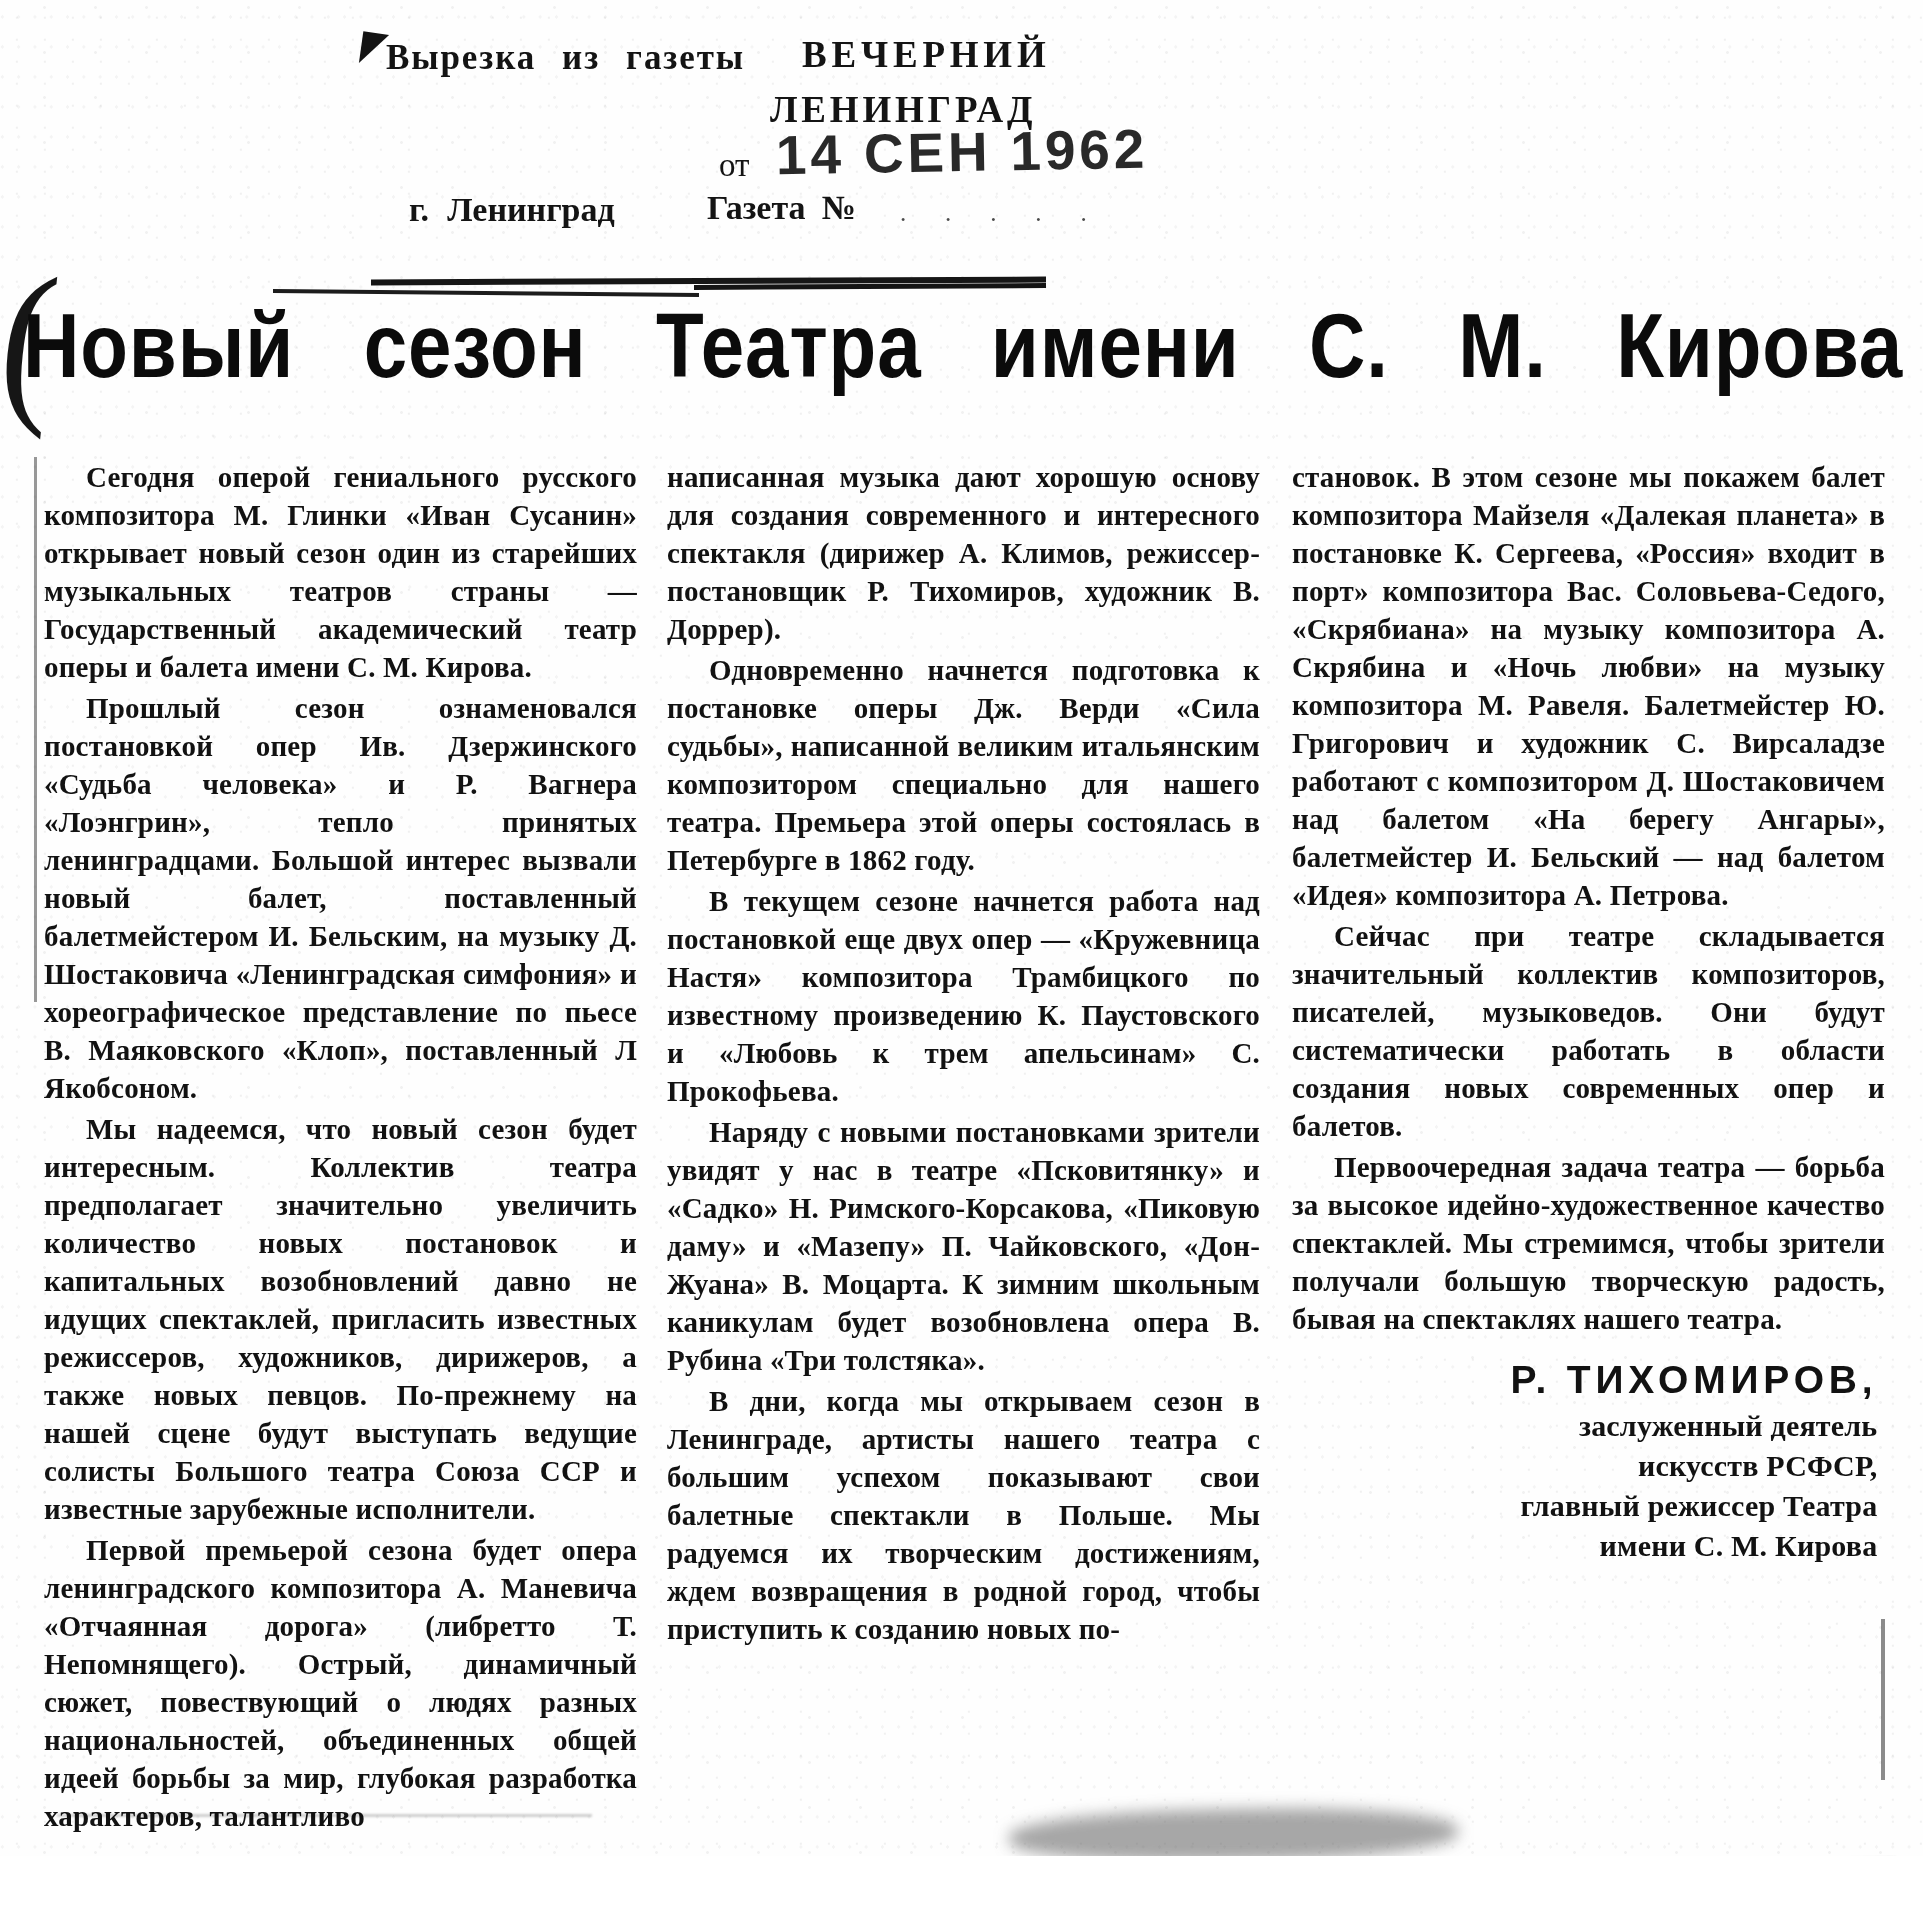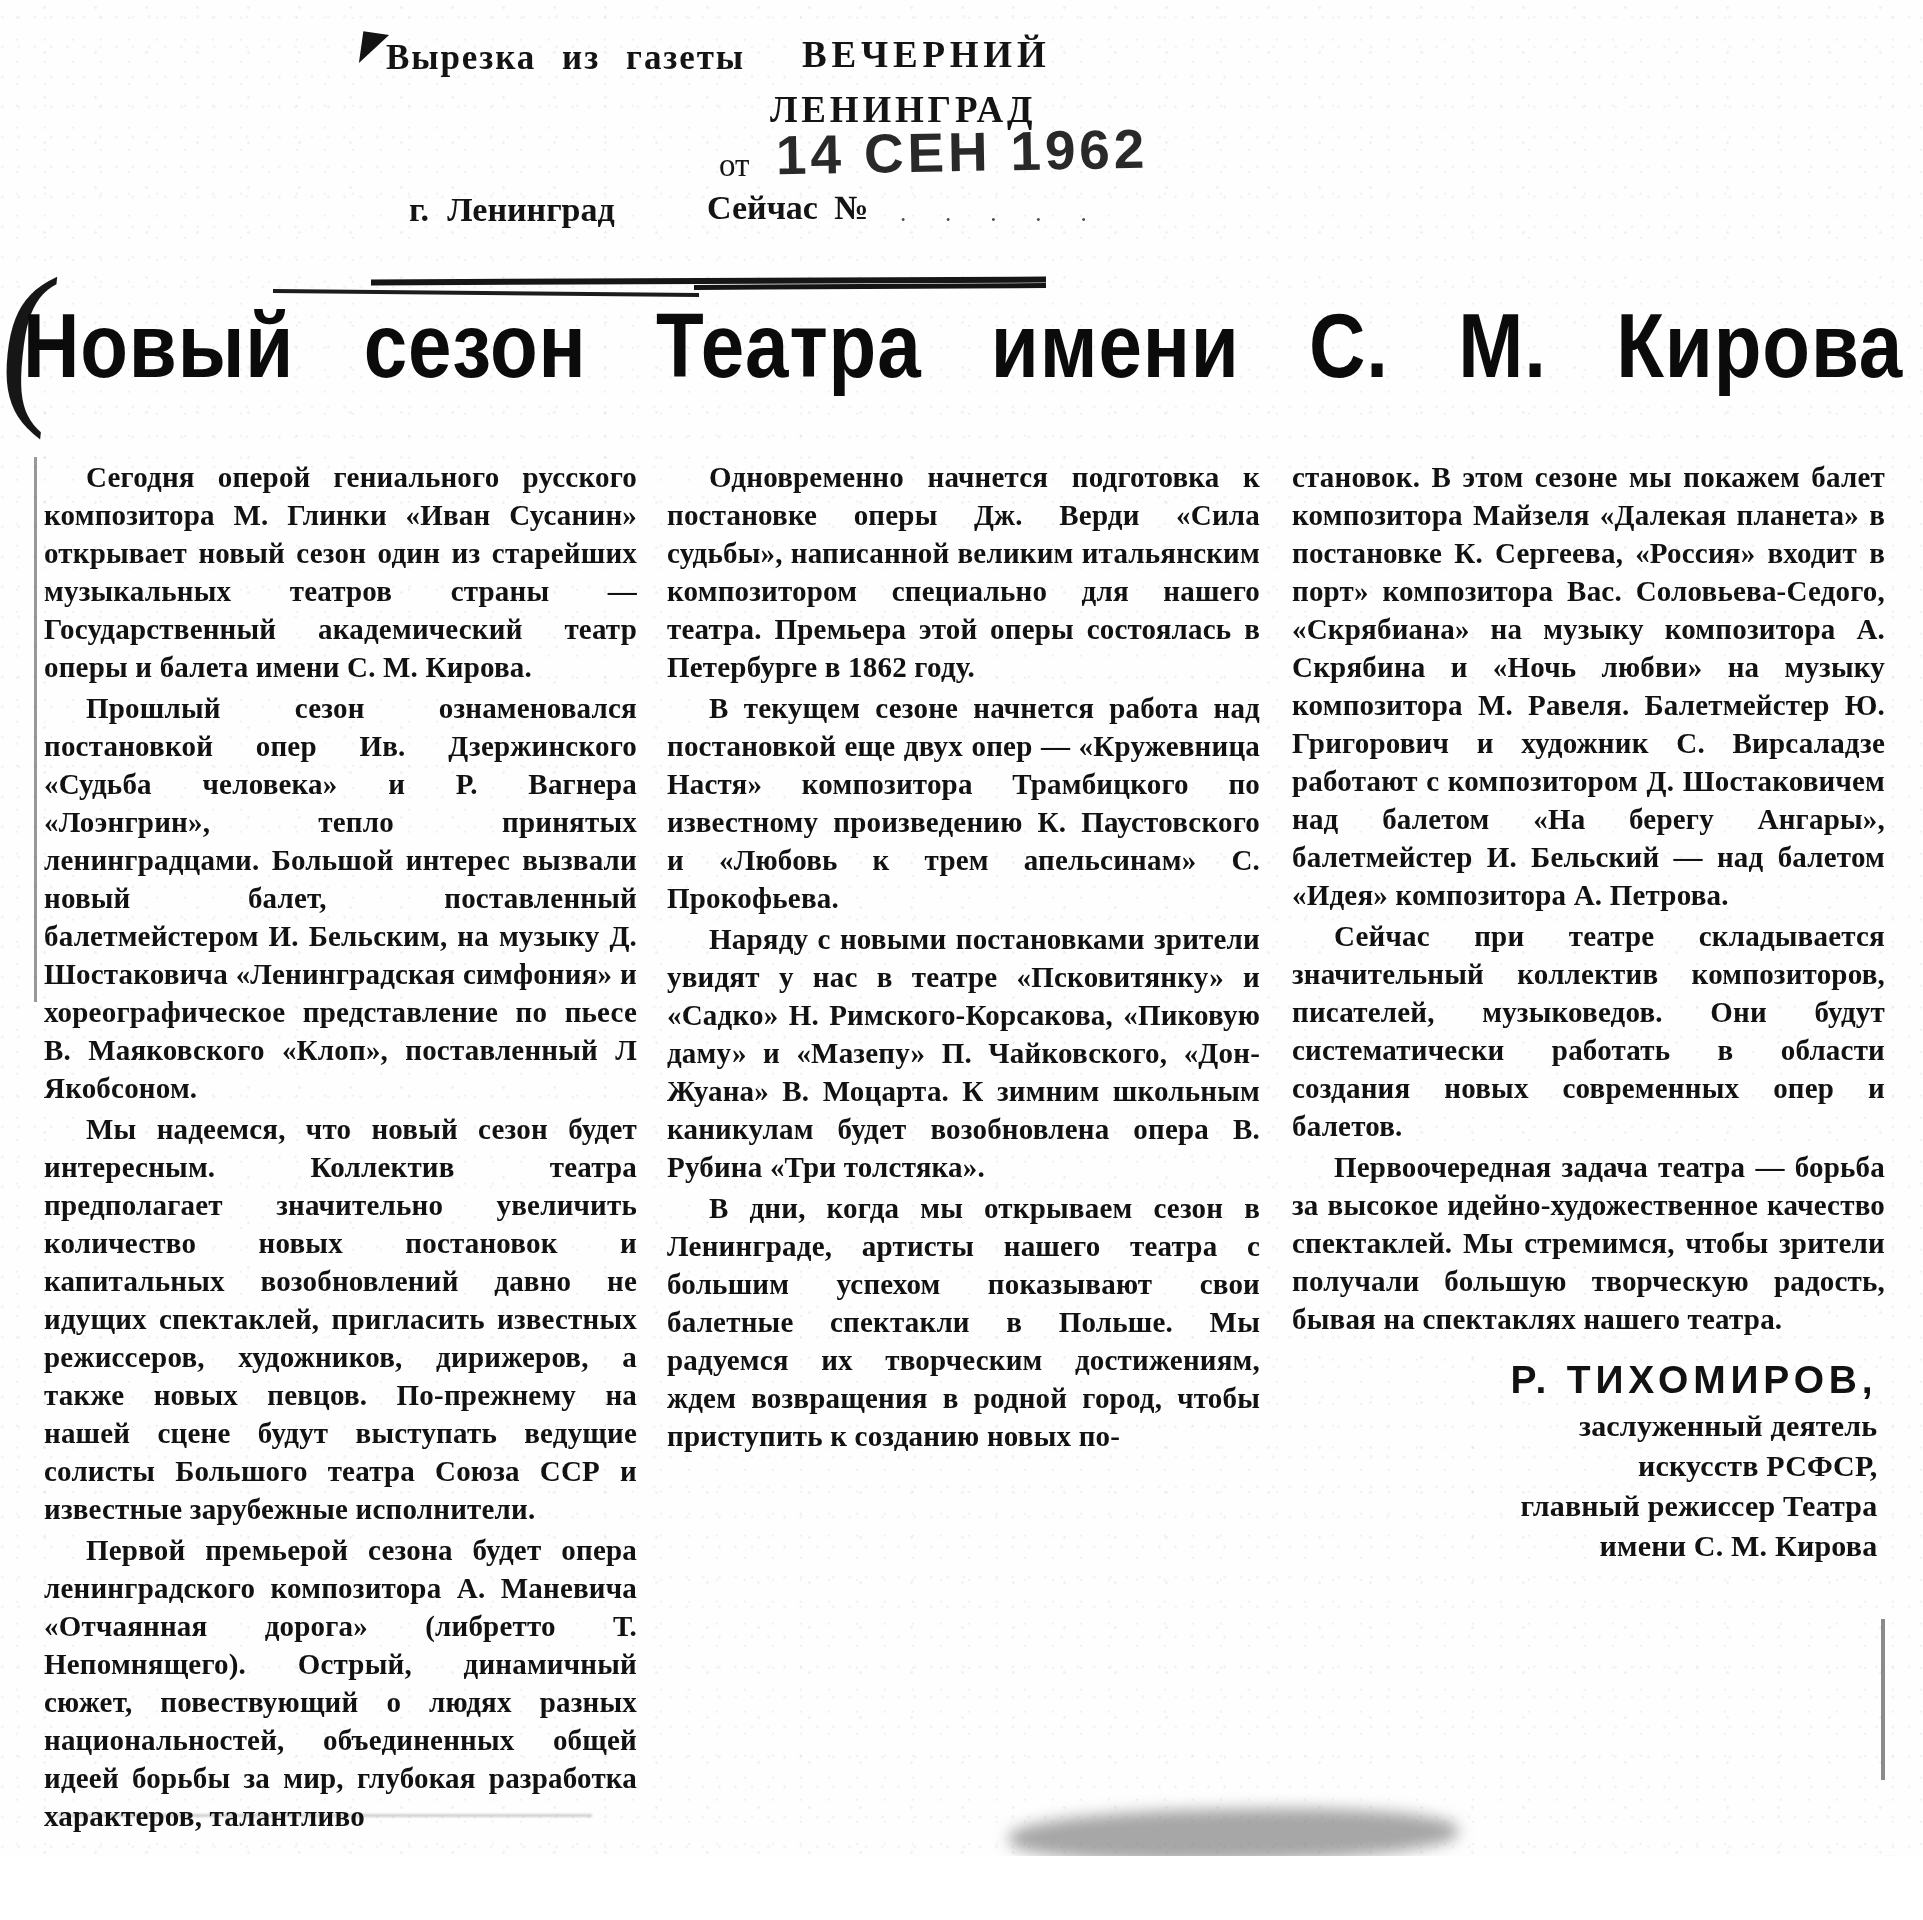--- a/index.html
+++ b/index.html
@@ -94,40 +94,41 @@
 
 <div class="page">
 
   <div class="abs flag"></div>
   <div class="abs clip-label">Вырезка из газеты</div>
   <div class="abs np-line1">ВЕЧЕРНИЙ</div>
   <div class="abs np-line2">ЛЕНИНГРАД</div>
   <div class="abs date-prefix">от</div>
   <div class="abs date-stamp">14 СЕН 1962</div>
   <div class="abs city-label">г. Ленинград</div>
-  <div class="abs issue-label">Сейчас №</div>
+  <div class="abs issue-label">Газета №</div>
   <div class="abs issue-dots">. . . . .</div>
 
   <div class="abs rule1"></div>
   <div class="abs rule2"></div>
   <div class="abs rule3"></div>
 
   <div class="abs lead-mark">(</div>
   <div class="abs headline-wrap">
     <div class="headline">Новый сезон Театра имени С. М. Кирова</div>
   </div>
 
   <div class="abs col col-1">
     <p>Сегодня оперой гениального русского композитора М. Глинки «Иван Сусанин» открывает новый сезон один из старейших музыкальных театров страны — Государственный академический театр оперы и балета имени С. М. Кирова.</p>
     <p>Прошлый сезон ознаменовался постановкой опер Ив. Дзержинского «Судьба человека» и Р. Вагнера «Лоэнгрин», тепло принятых ленинградцами. Большой интерес вызвали новый балет, поставленный балетмейстером И. Бельским, на музыку Д. Шостаковича «Ленинградская симфония» и хореографическое представление по пьесе В. Маяковского «Клоп», поставленный Л Якобсоном.</p>
     <p>Мы надеемся, что новый сезон будет интересным. Коллектив театра предполагает значительно увеличить количество новых постановок и капитальных возобновлений давно не идущих спектаклей, пригласить известных режиссеров, художников, дирижеров, а также новых певцов. По-прежнему на нашей сцене будут выступать ведущие солисты Большого театра Союза ССР и известные зарубежные исполнители.</p>
     <p>Первой премьерой сезона будет опера ленинградского композитора А. Маневича «Отчаянная дорога» (либретто Т. Непомнящего). Острый, динамичный сюжет, повествующий о людях разных национальностей, объединенных общей идеей борьбы за мир, глубокая разработка характеров, талантливо</p>
   </div>
 
   <div class="abs col col-2">
+    <p class="cont">написанная музыка дают хорошую основу для создания современного и интересного спектакля (дирижер А. Климов, режиссер-постановщик Р. Тихомиров, художник В. Доррер).</p>
     <p>Одновременно начнется подготовка к постановке оперы Дж. Верди «Сила судьбы», написанной великим итальянским композитором специально для нашего театра. Премьера этой оперы состоялась в Петербурге в 1862 году.</p>
     <p>В текущем сезоне начнется работа над постановкой еще двух опер — «Кружевница Настя» композитора Трамбицкого по известному произведению К. Паустовского и «Любовь к трем апельсинам» С. Прокофьева.</p>
     <p>Наряду с новыми постановками зрители увидят у нас в театре «Псковитянку» и «Садко» Н. Римского-Корсакова, «Пиковую даму» и «Мазепу» П. Чайковского, «Дон-Жуана» В. Моцарта. К зимним школьным каникулам будет возобновлена опера В. Рубина «Три толстяка».</p>
     <p>В дни, когда мы открываем сезон в Ленинграде, артисты нашего театра с большим успехом показывают свои балетные спектакли в Польше. Мы радуемся их творческим достижениям, ждем возвращения в родной город, чтобы приступить к созданию новых по-</p>
   </div>
 
   <div class="abs col col-3">
     <p class="cont">становок. В этом сезоне мы покажем балет композитора Майзеля «Далекая планета» в постановке К. Сергеева, «Россия» входит в порт» композитора Вас. Соловьева-Седого, «Скрябиана» на музыку композитора А. Скрябина и «Ночь любви» на музыку композитора М. Равеля. Балетмейстер Ю. Григорович и художник С. Вирсаладзе работают с композитором Д. Шостаковичем над балетом «На берегу Ангары», балетмейстер И. Бельский — над балетом «Идея» композитора А. Петрова.</p>
     <p>Сейчас при театре складывается значительный коллектив композиторов, писателей, музыковедов. Они будут систематически работать в области создания новых современных опер и балетов.</p>
     <p>Первоочередная задача театра — борьба за высокое идейно-художественное качество спектаклей. Мы стремимся, чтобы зрители получали большую творческую радость, бывая на спектаклях нашего театра.</p>

